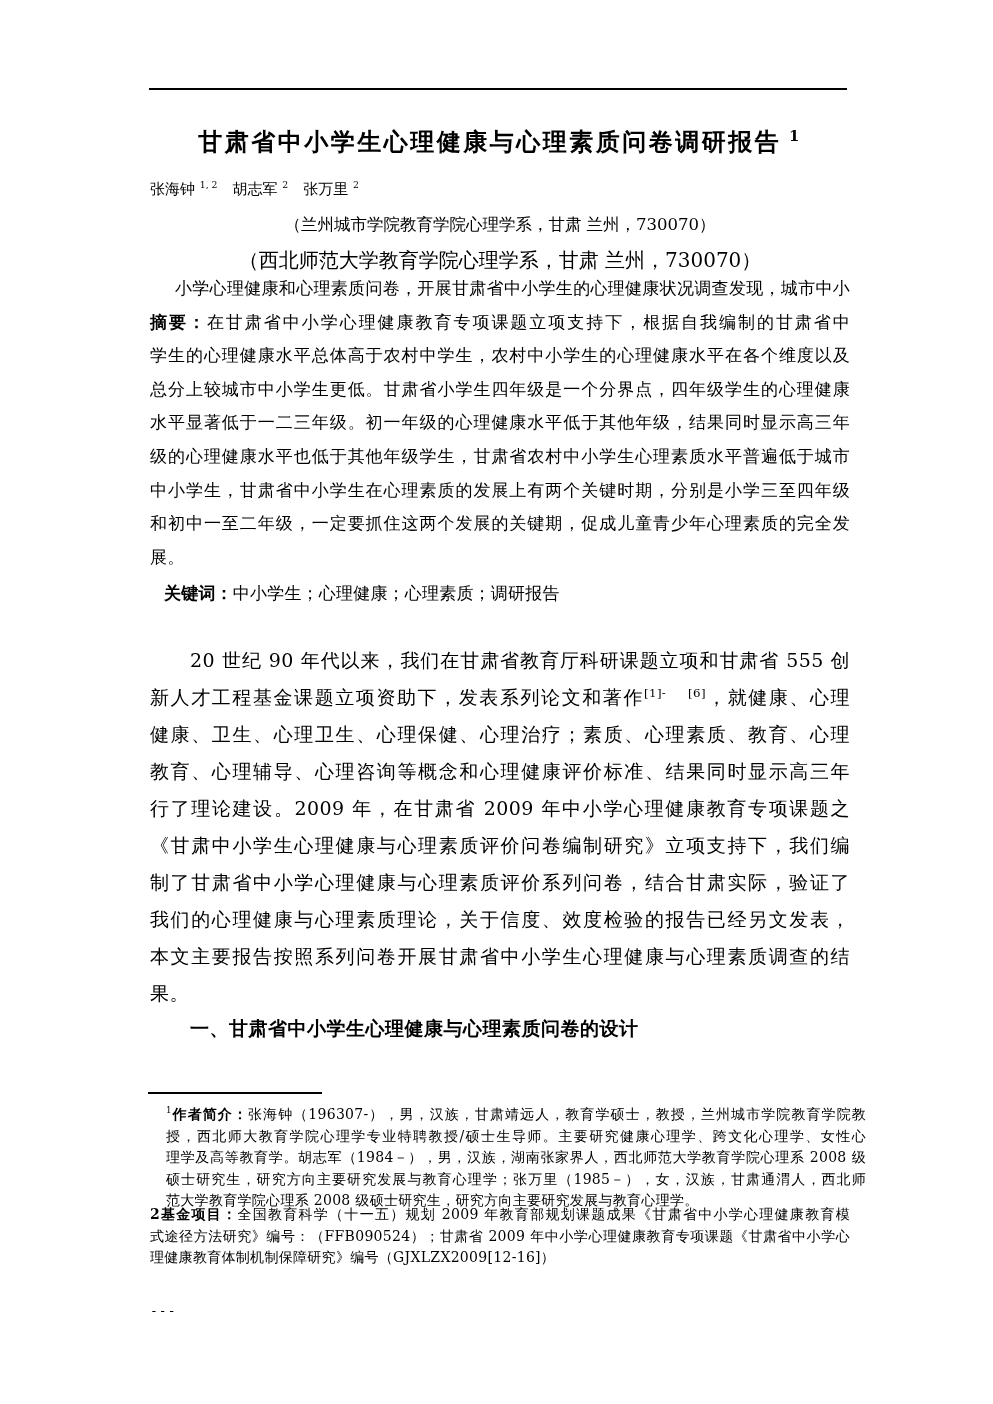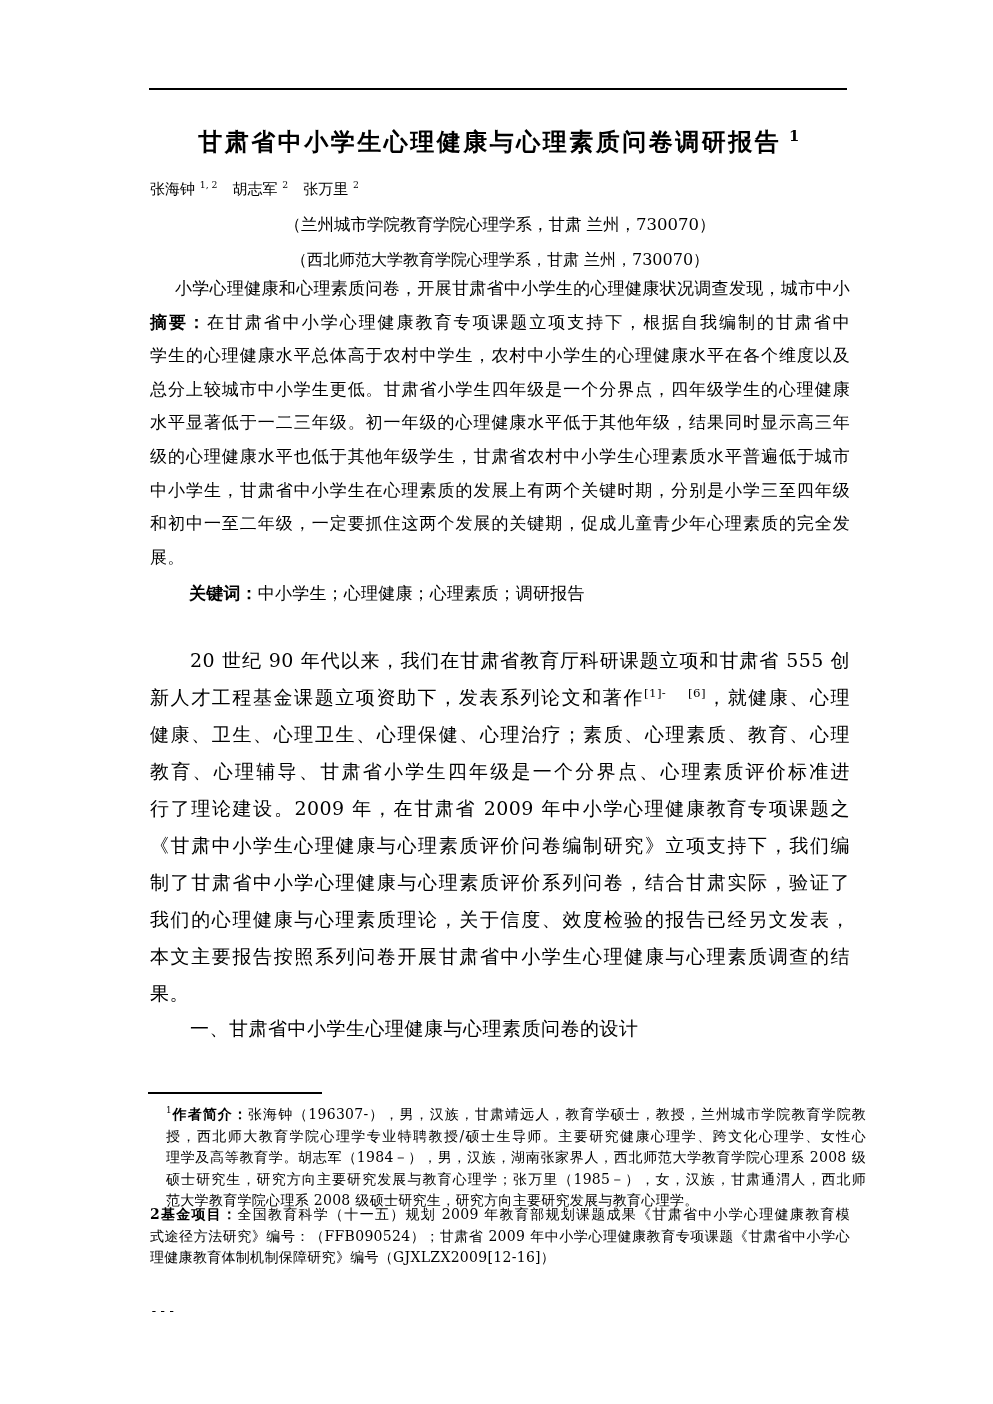--- a/index.html
+++ b/index.html
@@ -19,35 +19,35 @@
   #top-rule   { left:149px; top:88px;  width:698px; height:2px; background:#000; }
   #fn-rule    { left:148px; top:1092px; width:174px; height:2px; background:#000; }
 
   #doc-title  { left:150px; top:124px; width:700px; text-align:center;
                 font-size:24px; font-weight:bold; letter-spacing:2.5px; line-height:36px; }
   #authors    { left:150px; top:177px; width:700px; text-align:left;
                 font-size:15px; line-height:24px; }
   #affil-1    { left:150px; top:213px; width:700px; text-align:center;
                 font-size:16.5px; line-height:24px; }
   #affil-2    { left:150px; top:248px; width:700px; text-align:center;
-                font-size:16px; line-height:24px; }
+                font-size:20px; line-height:24px; }
 
   #abstract   { left:150px; top:272px; width:700px; font-size:17px;
                 line-height:33.6px; letter-spacing:0.2px; }
   #abstract .line:first-child { text-indent:25px; }
 
-  #keywords   { left:189px; top:577px; width:673px; font-size:17px;
+  #keywords   { left:164px; top:577px; width:673px; font-size:17px;
                 line-height:33.6px; letter-spacing:0.2px; }
 
   #body-para  { left:150px; top:642px; width:700px; font-size:19px;
                 line-height:37px; letter-spacing:0.4px; }
   #body-para .line:first-child { text-indent:40px; }
 
   #section-heading { left:190px; top:1014px; width:660px; font-size:19px;
-                font-weight:normal; line-height:28px; letter-spacing:0.5px; }
+                font-weight:bold; line-height:28px; letter-spacing:0.5px; }
 
   #footnote-1 { left:166px; top:1104px; width:700px; font-size:14px;
                 line-height:21.5px; letter-spacing:0.3px; }
   #footnote-2 { left:150px; top:1204px; width:700px; font-size:14px;
                 line-height:21.5px; letter-spacing:0.3px; }
 
   #bottom-dashes { left:150px; top:1303px; font-size:13px;
                 font-family:"DejaVu Sans Mono","Liberation Mono",monospace; letter-spacing:1px; }
 
   .line { text-align: justify; text-align-last: justify; }
@@ -79,21 +79,21 @@
       <div class="line">和初中一至二年级，一定要抓住这两个发展的关键期，促成儿童青少年心理素质的完全发</div>
       <div class="line last">展。</div>
     </div>
 
   <div id="keywords" class="abs"><span class="bold">关键词：</span><span>中小学生；心理健康；心理素质；调研报告</span></div>
 
   <div id="body-para" class="abs">
       <div class="line">20 世纪 90 年代以来，我们在甘肃省教育厅科研课题立项和甘肃省 555 创</div>
       <div class="line"><span>新人才工程基金课题立项资助下，发表系列论文和著作</span><sup>[1]-</sup><span>　</span><sup>[6]</sup><span>，就健康、心理</span></div>
       <div class="line">健康、卫生、心理卫生、心理保健、心理治疗；素质、心理素质、教育、心理</div>
-      <div class="line">教育、心理辅导、甘肃省小学生四年级是一个分界点、心理素质评价标准进</div>
+      <div class="line">教育、心理辅导、心理咨询等概念和心理健康评价标准、结果同时显示高三年</div>
       <div class="line">行了理论建设。2009 年，在甘肃省 2009 年中小学心理健康教育专项课题之</div>
       <div class="line">《甘肃中小学生心理健康与心理素质评价问卷编制研究》立项支持下，我们编</div>
       <div class="line">制了甘肃省中小学心理健康与心理素质评价系列问卷，结合甘肃实际，验证了</div>
       <div class="line">我们的心理健康与心理素质理论，关于信度、效度检验的报告已经另文发表，</div>
       <div class="line">本文主要报告按照系列问卷开展甘肃省中小学生心理健康与心理素质调查的结</div>
       <div class="line last">果。</div>
     </div>
 
   <div id="section-heading" class="abs">一、甘肃省中小学生心理健康与心理素质问卷的设计</div>
 

